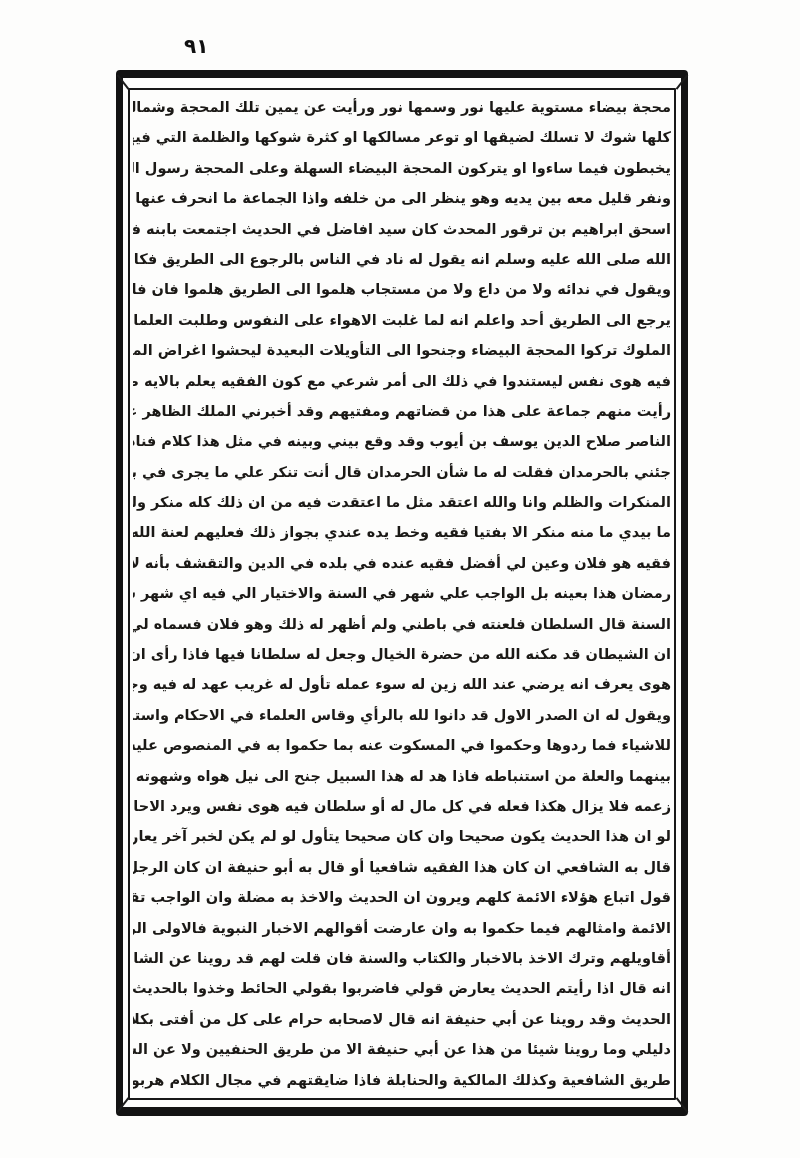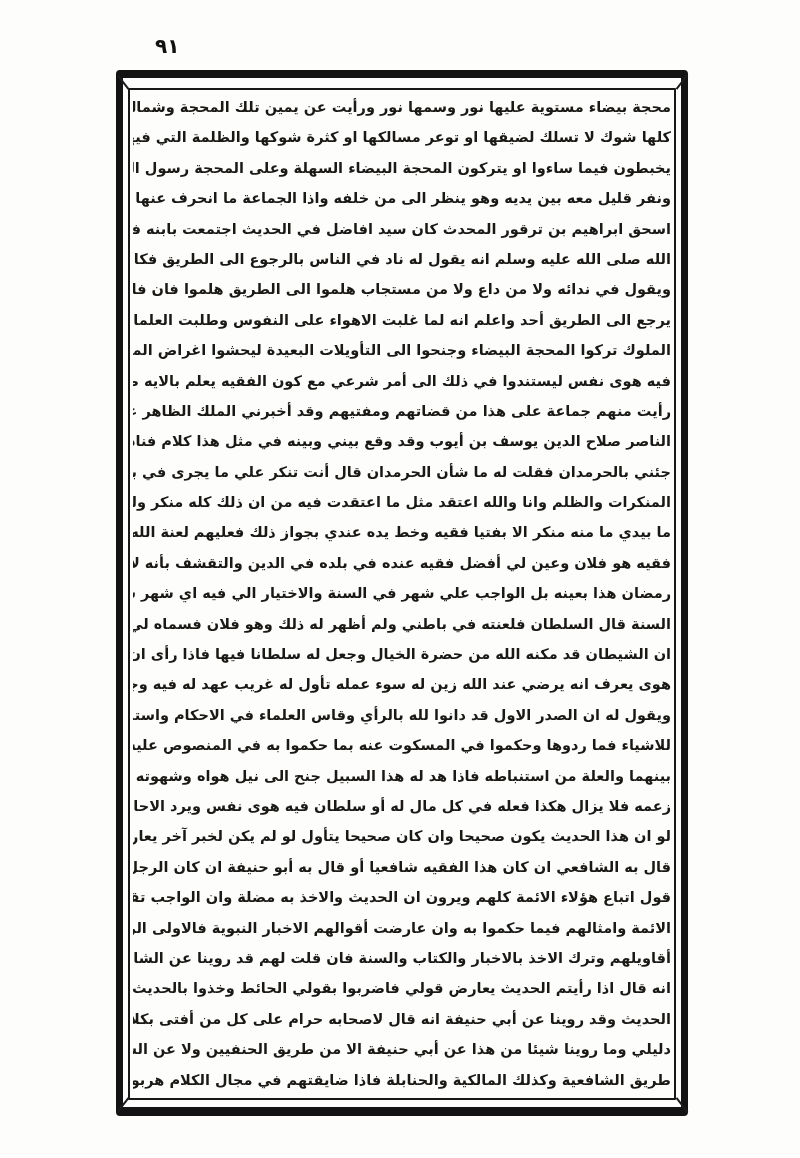--- a/index.html
+++ b/index.html
@@ -11,21 +11,21 @@
     position: relative;
     width: 800px;
     height: 1158px;
     background: #fdfdfc;
     overflow: hidden;
     font-family: "DejaVu Sans", sans-serif;
   }
   .page-number {
     position: absolute;
     top: 34px;
-    left: 155px;
+    left: 184px;
     font-size: 20px;
     font-weight: 700;
     color: #101010;
     letter-spacing: 1px;
     font-family: "DejaVu Sans", sans-serif;
   }
   .frame-outer {
     position: absolute;
     left: 116px;
     top: 70px;

